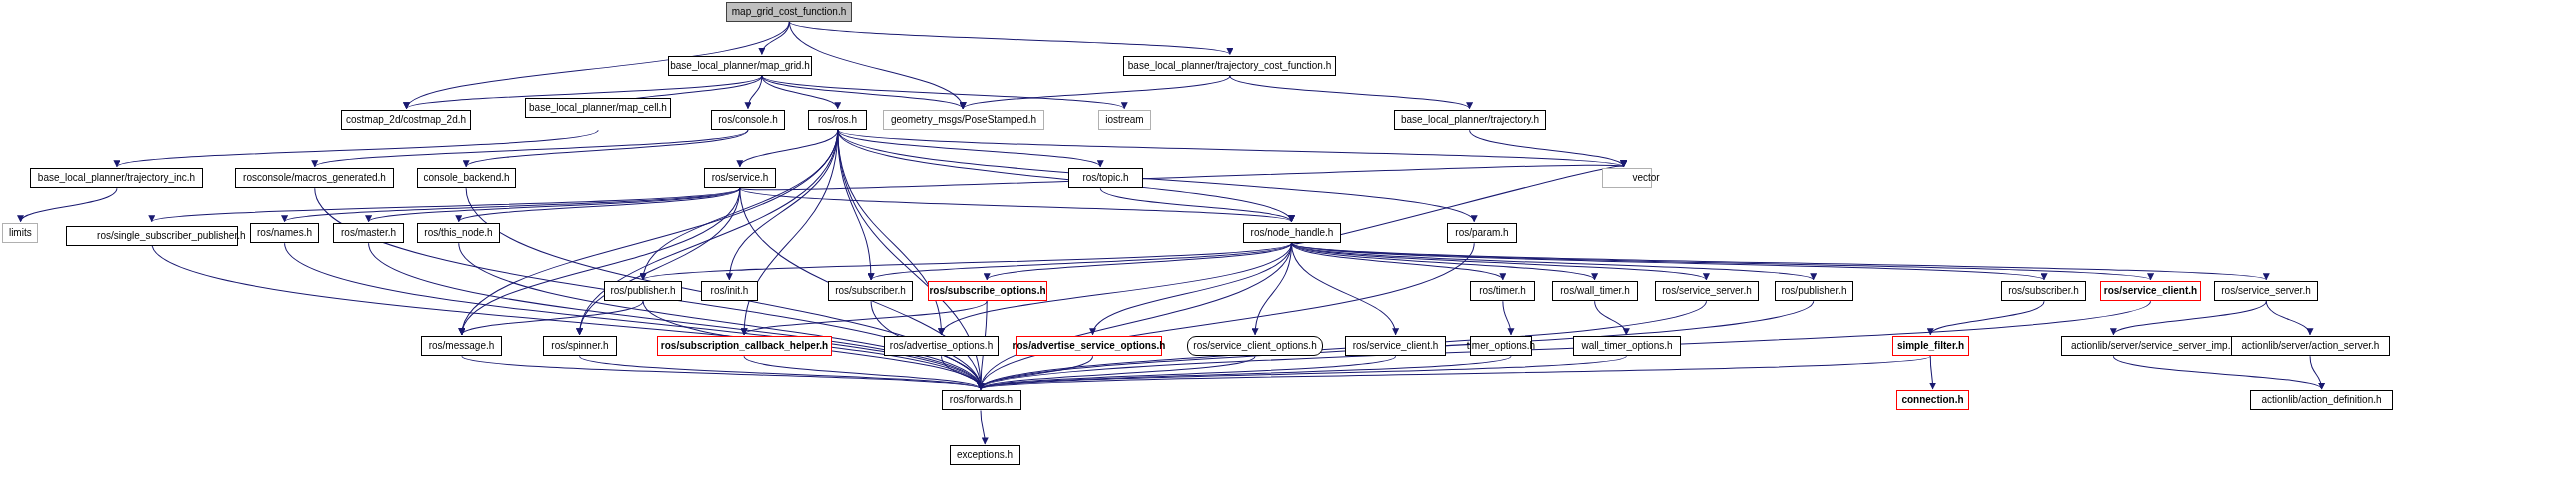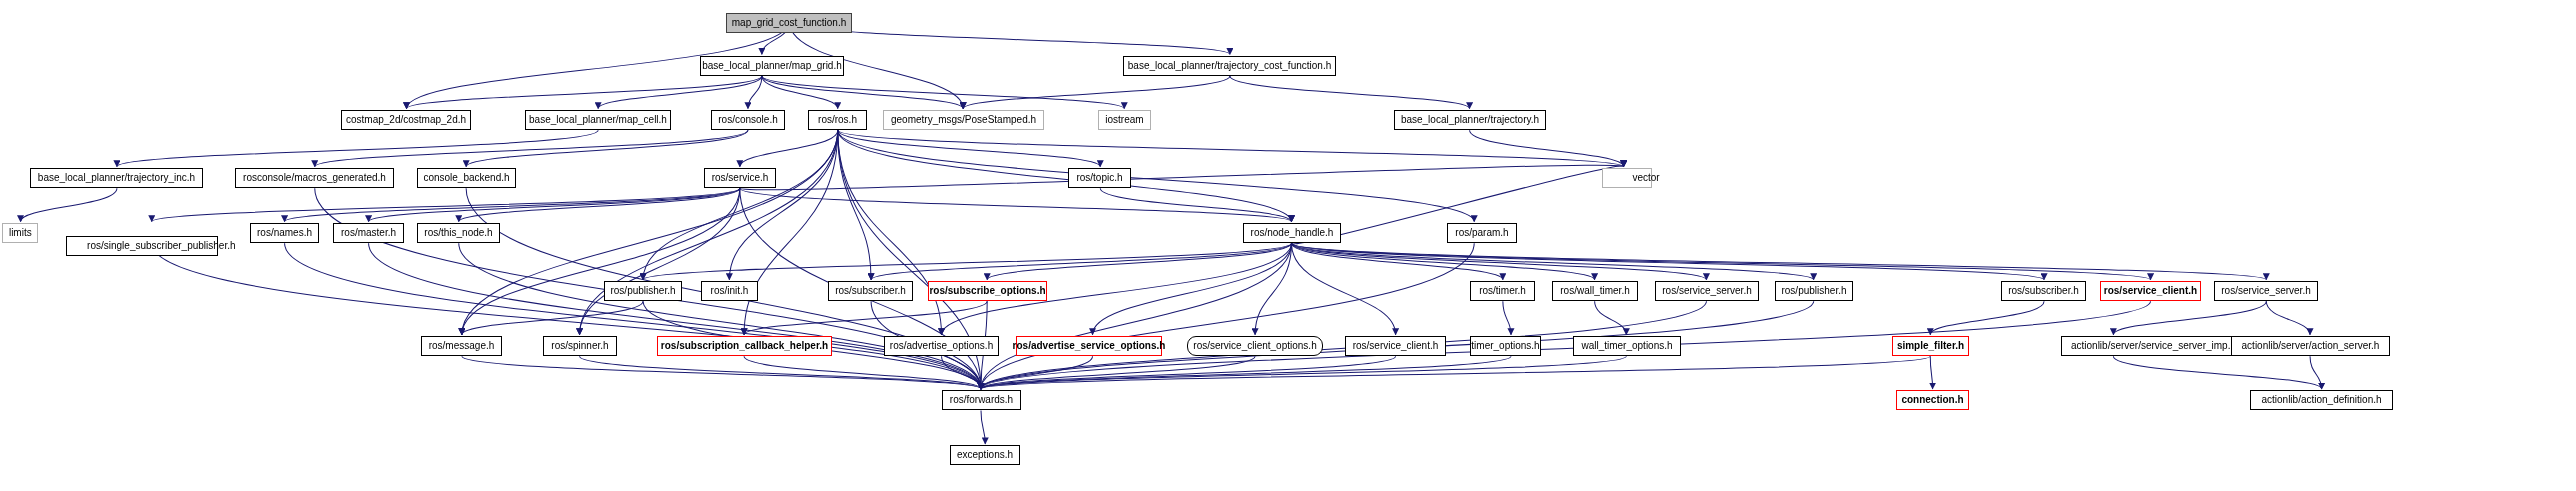--- a/index.html
+++ b/index.html
@@ -148,38 +148,38 @@
         <path d="M 955.5,243 C 955.5,346.95 748.5,346.95 748.5,432" fill="none" stroke="#191970" stroke-width="1.3" marker-end="url(#arrow)"></path>
         <path d="M 1082,168 C 1082,193.85 2097,193.85 2097,215" fill="none" stroke="#191970" stroke-width="1.3" marker-end="url(#arrow)"></path>
         <path d="M 1668,314 C 1668,326 2097,203 2097,215" fill="none" stroke="#191970" stroke-width="1.3" marker-end="url(#arrow)"></path>
         <path d="M 955.5,243 C 955.5,255 2097,203 2097,215" fill="none" stroke="#191970" stroke-width="1.3" marker-end="url(#arrow)"></path>
         <path d="M 2493,460 C 2493,483.1 1267,483.1 1267,502" fill="none" stroke="#191970" stroke-width="1.3" marker-end="url(#arrow)"></path>
         <path d="M 1082,168 C 1082,313.20000000000005 961,313.2 961,432" fill="none" stroke="#191970" stroke-width="1.3" marker-end="url(#arrow)"></path>
         <path d="M 1082,168 C 1082,313.20000000000005 1216,313.2 1216,432" fill="none" stroke="#191970" stroke-width="1.3" marker-end="url(#arrow)"></path>
       </g>
   </svg>
   <div id="node-layer">
-      <div class="node root" style="left: 726px; top: 13px; width: 126px;">map_grid_cost_function.h</div>
-      <div class="node" style="left: 700px; top: 56px; width: 144px;">base_local_planner/map_grid.h</div>
+      <div class="node root" style="left: 726px; top: 2px; width: 126px;">map_grid_cost_function.h</div>
+      <div class="node" style="left: 668px; top: 56px; width: 144px;">base_local_planner/map_grid.h</div>
       <div class="node" style="left: 1123px; top: 56px; width: 213px;">base_local_planner/trajectory_cost_function.h</div>
       <div class="node" style="left: 341px; top: 110px; width: 130px;">costmap_2d/costmap_2d.h</div>
-      <div class="node" style="left: 525px; top: 110px; width: 146px;">base_local_planner/map_cell.h</div>
+      <div class="node" style="left: 525px; top: 98px; width: 146px;">base_local_planner/map_cell.h</div>
       <div class="node" style="left: 711px; top: 110px; width: 74px;">ros/console.h</div>
       <div class="node" style="left: 808px; top: 110px; width: 59px;">ros/ros.h</div>
       <div class="node gray" style="left: 883px; top: 110px; width: 161px;">geometry_msgs/PoseStamped.h</div>
       <div class="node gray" style="left: 1098px; top: 110px; width: 53px;">iostream</div>
       <div class="node" style="left: 1394px; top: 110px; width: 152px;">base_local_planner/trajectory.h</div>
       <div class="node" style="left: 30px; top: 168px; width: 173px;">base_local_planner/trajectory_inc.h</div>
       <div class="node" style="left: 235px; top: 168px; width: 159px;">rosconsole/macros_generated.h</div>
       <div class="node" style="left: 417px; top: 168px; width: 99px;">console_backend.h</div>
       <div class="node" style="left: 704px; top: 168px; width: 72px;">ros/service.h</div>
-      <div class="node" style="left: 1068px; top: 168px; width: 63px;">ros/topic.h</div>
+      <div class="node" style="left: 1068px; top: 168px; width: 75px;">ros/topic.h</div>
       <div class="node gray" style="left: 1602px; top: 168px; width: 43px; padding-left: 43px;">vector</div>
       <div class="node gray" style="left: 2.3px; top: 223px; width: 36px;">limits</div>
-      <div class="node" style="left: 66px; top: 236px; width: 152px; padding-left: 44px;">ros/single_subscriber_publisher.h</div>
+      <div class="node" style="left: 66px; top: 226px; width: 172px; padding-left: 44px;">ros/single_subscriber_publisher.h</div>
       <div class="node" style="left: 250px; top: 223px; width: 69px;">ros/names.h</div>
       <div class="node" style="left: 333px; top: 223px; width: 71px;">ros/master.h</div>
       <div class="node" style="left: 417px; top: 223px; width: 83px;">ros/this_node.h</div>
       <div class="node" style="left: 1243px; top: 223px; width: 98px;">ros/node_handle.h</div>
       <div class="node" style="left: 1439px; top: 223px; width: 70px; margin-left: 8px;">ros/param.h</div>
       <div class="node" style="left: 604px; top: 281px; width: 78px;">ros/publisher.h</div>
       <div class="node" style="left: 701px; top: 281px; width: 57px;">ros/init.h</div>
       <div class="node" style="left: 828px; top: 281px; width: 85px;">ros/subscriber.h</div>
       <div class="node red" style="left: 928px; top: 281px; width: 119px;">ros/subscribe_options.h</div>
       <div class="node" style="left: 1470px; top: 281px; width: 65px;">ros/timer.h</div>
@@ -189,21 +189,21 @@
       <div class="node" style="left: 2001px; top: 281px; width: 85px;">ros/subscriber.h</div>
       <div class="node red" style="left: 2100px; top: 281px; width: 101px;">ros/service_client.h</div>
       <div class="node" style="left: 2214px; top: 281px; width: 104px;">ros/service_server.h</div>
       <div class="node" style="left: 421px; top: 336px; width: 81px;">ros/message.h</div>
       <div class="node" style="left: 543px; top: 336px; width: 74px;">ros/spinner.h</div>
       <div class="node red" style="left: 657px; top: 336px; width: 175px;">ros/subscription_callback_helper.h</div>
       <div class="node" style="left: 884px; top: 336px; width: 115px;">ros/advertise_options.h</div>
       <div class="node red" style="left: 1016px; top: 336px; width: 146px;">ros/advertise_service_options.h</div>
       <div class="node" style="left: 1187px; top: 336px; width: 136px; border-radius: 9px;">ros/service_client_options.h</div>
       <div class="node" style="left: 1345px; top: 336px; width: 101px;">ros/service_client.h</div>
-      <div class="node" style="left: 1470px; top: 336px; width: 71px;">timer_options.h</div>
+      <div class="node" style="left: 1470px; top: 336px; width: 62px;">timer_options.h</div>
       <div class="node" style="left: 1573px; top: 336px; width: 108px;">wall_timer_options.h</div>
       <div class="node red" style="left: 1892px; top: 336px; width: 77px;">simple_filter.h</div>
       <div class="node" style="left: 2021px; top: 336px; width: 185px; margin-left: 40px;">actionlib/server/service_server_imp.h</div>
       <div class="node" style="left: 2231px; top: 336px; width: 159px;">actionlib/server/action_server.h</div>
       <div class="node red" style="left: 1896px; top: 390px; width: 73px;">connection.h</div>
       <div class="node" style="left: 2250px; top: 390px; width: 143px;">actionlib/action_definition.h</div>
       <div class="node" style="left: 942px; top: 390px; width: 79px;">ros/forwards.h</div>
       <div class="node" style="left: 950px; top: 445px; width: 70px;">exceptions.h</div>
     </div>
 </div>

